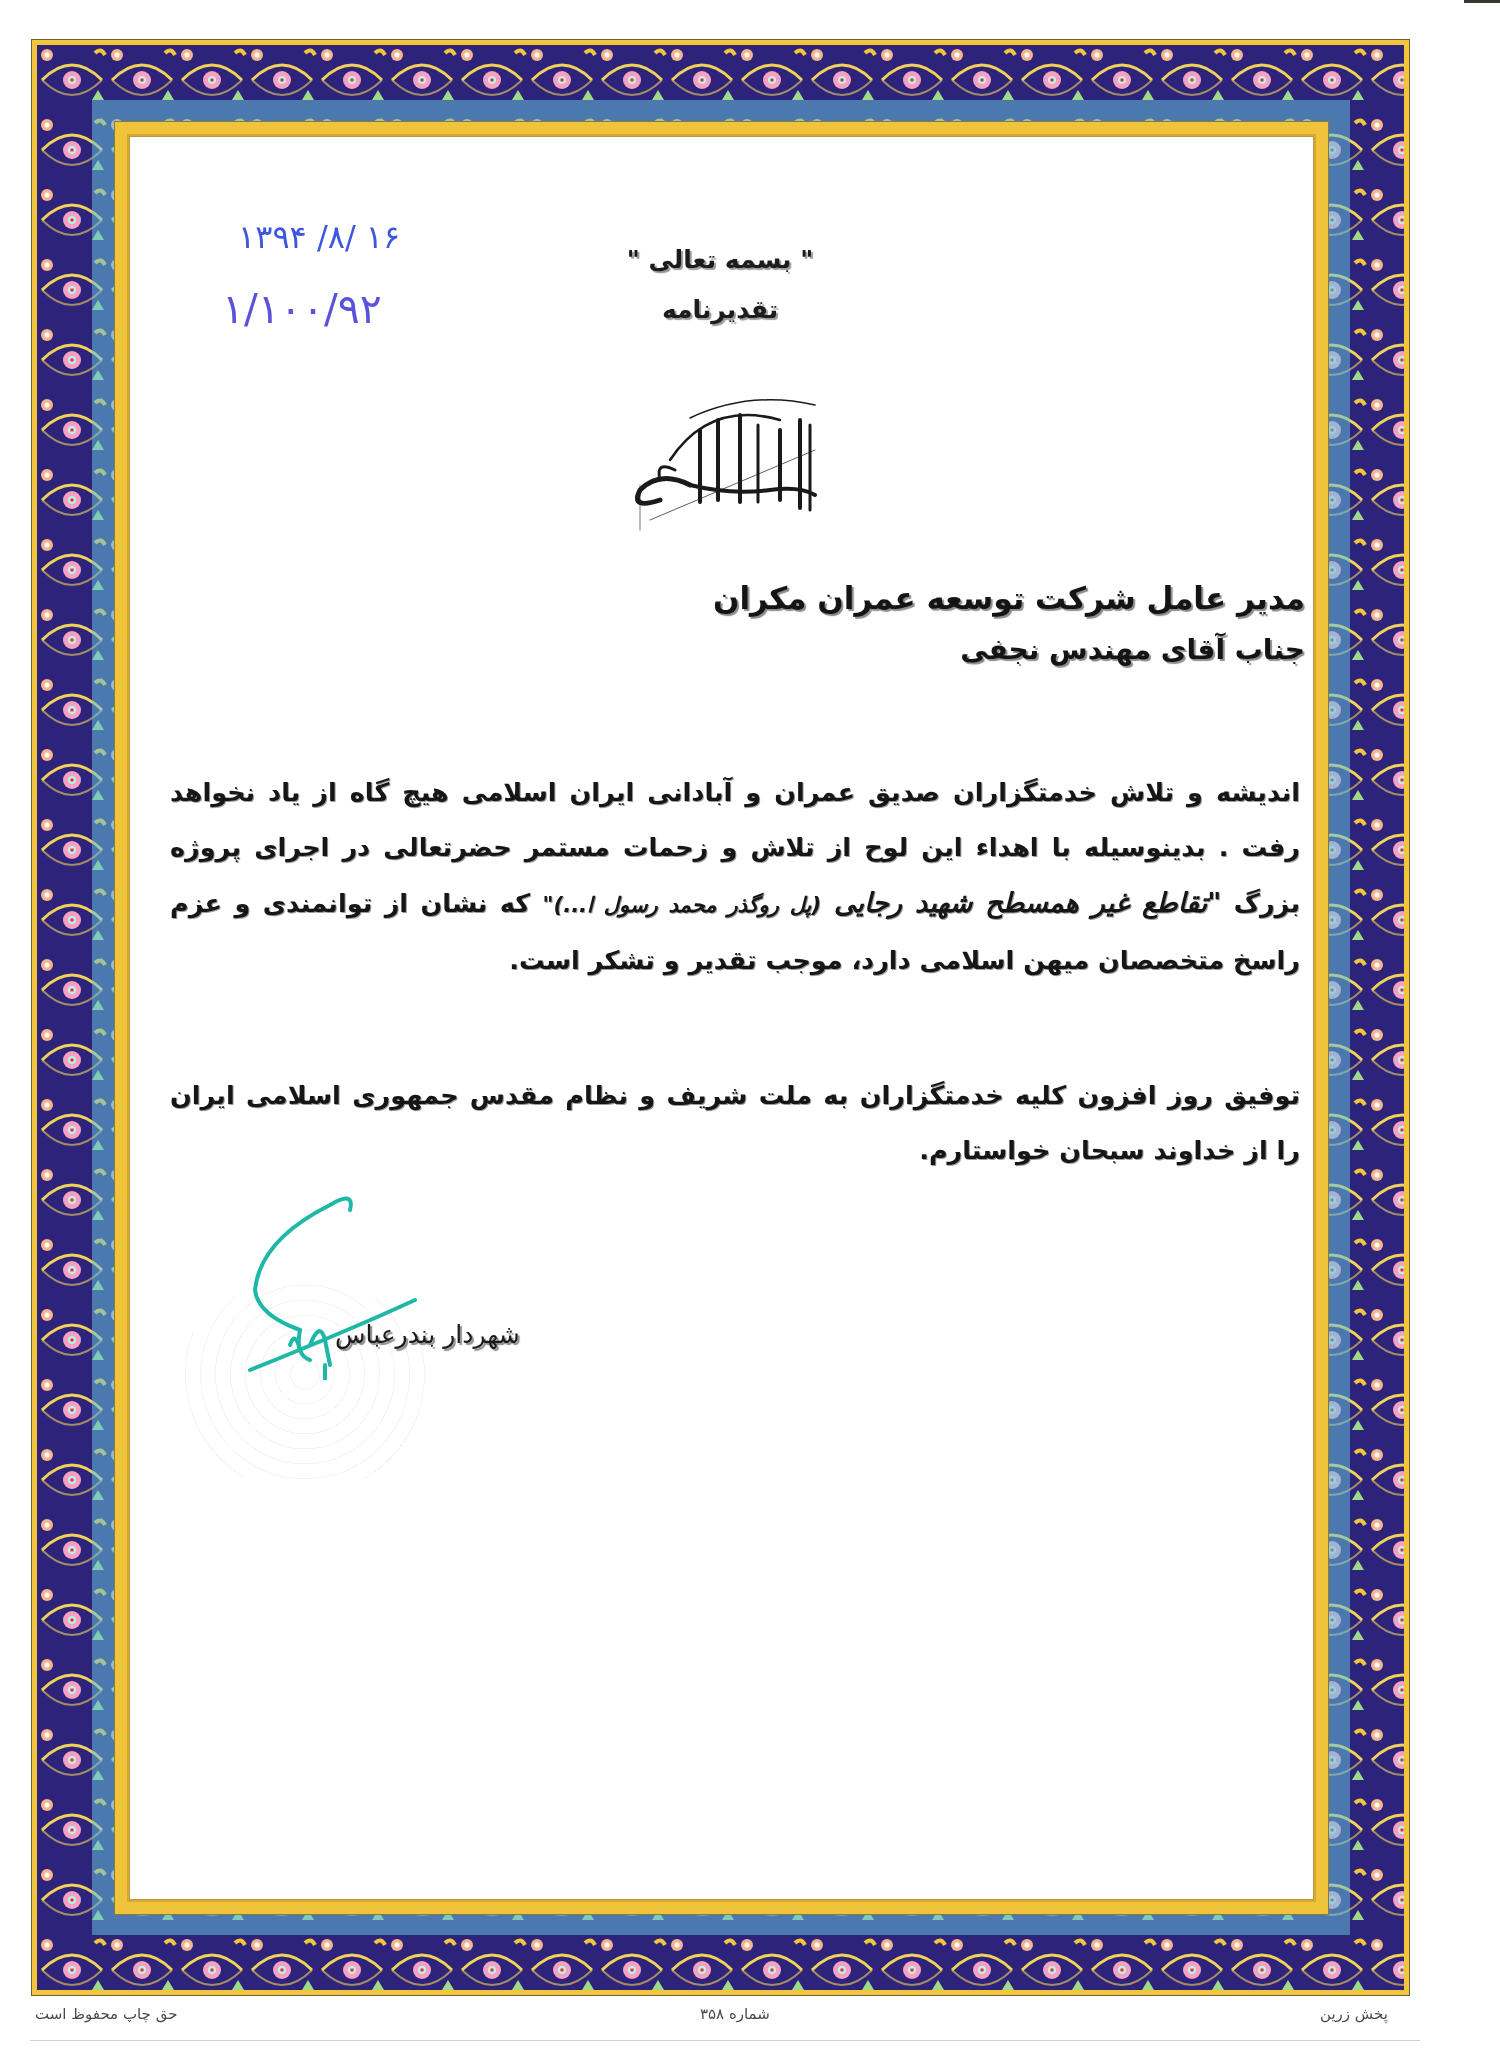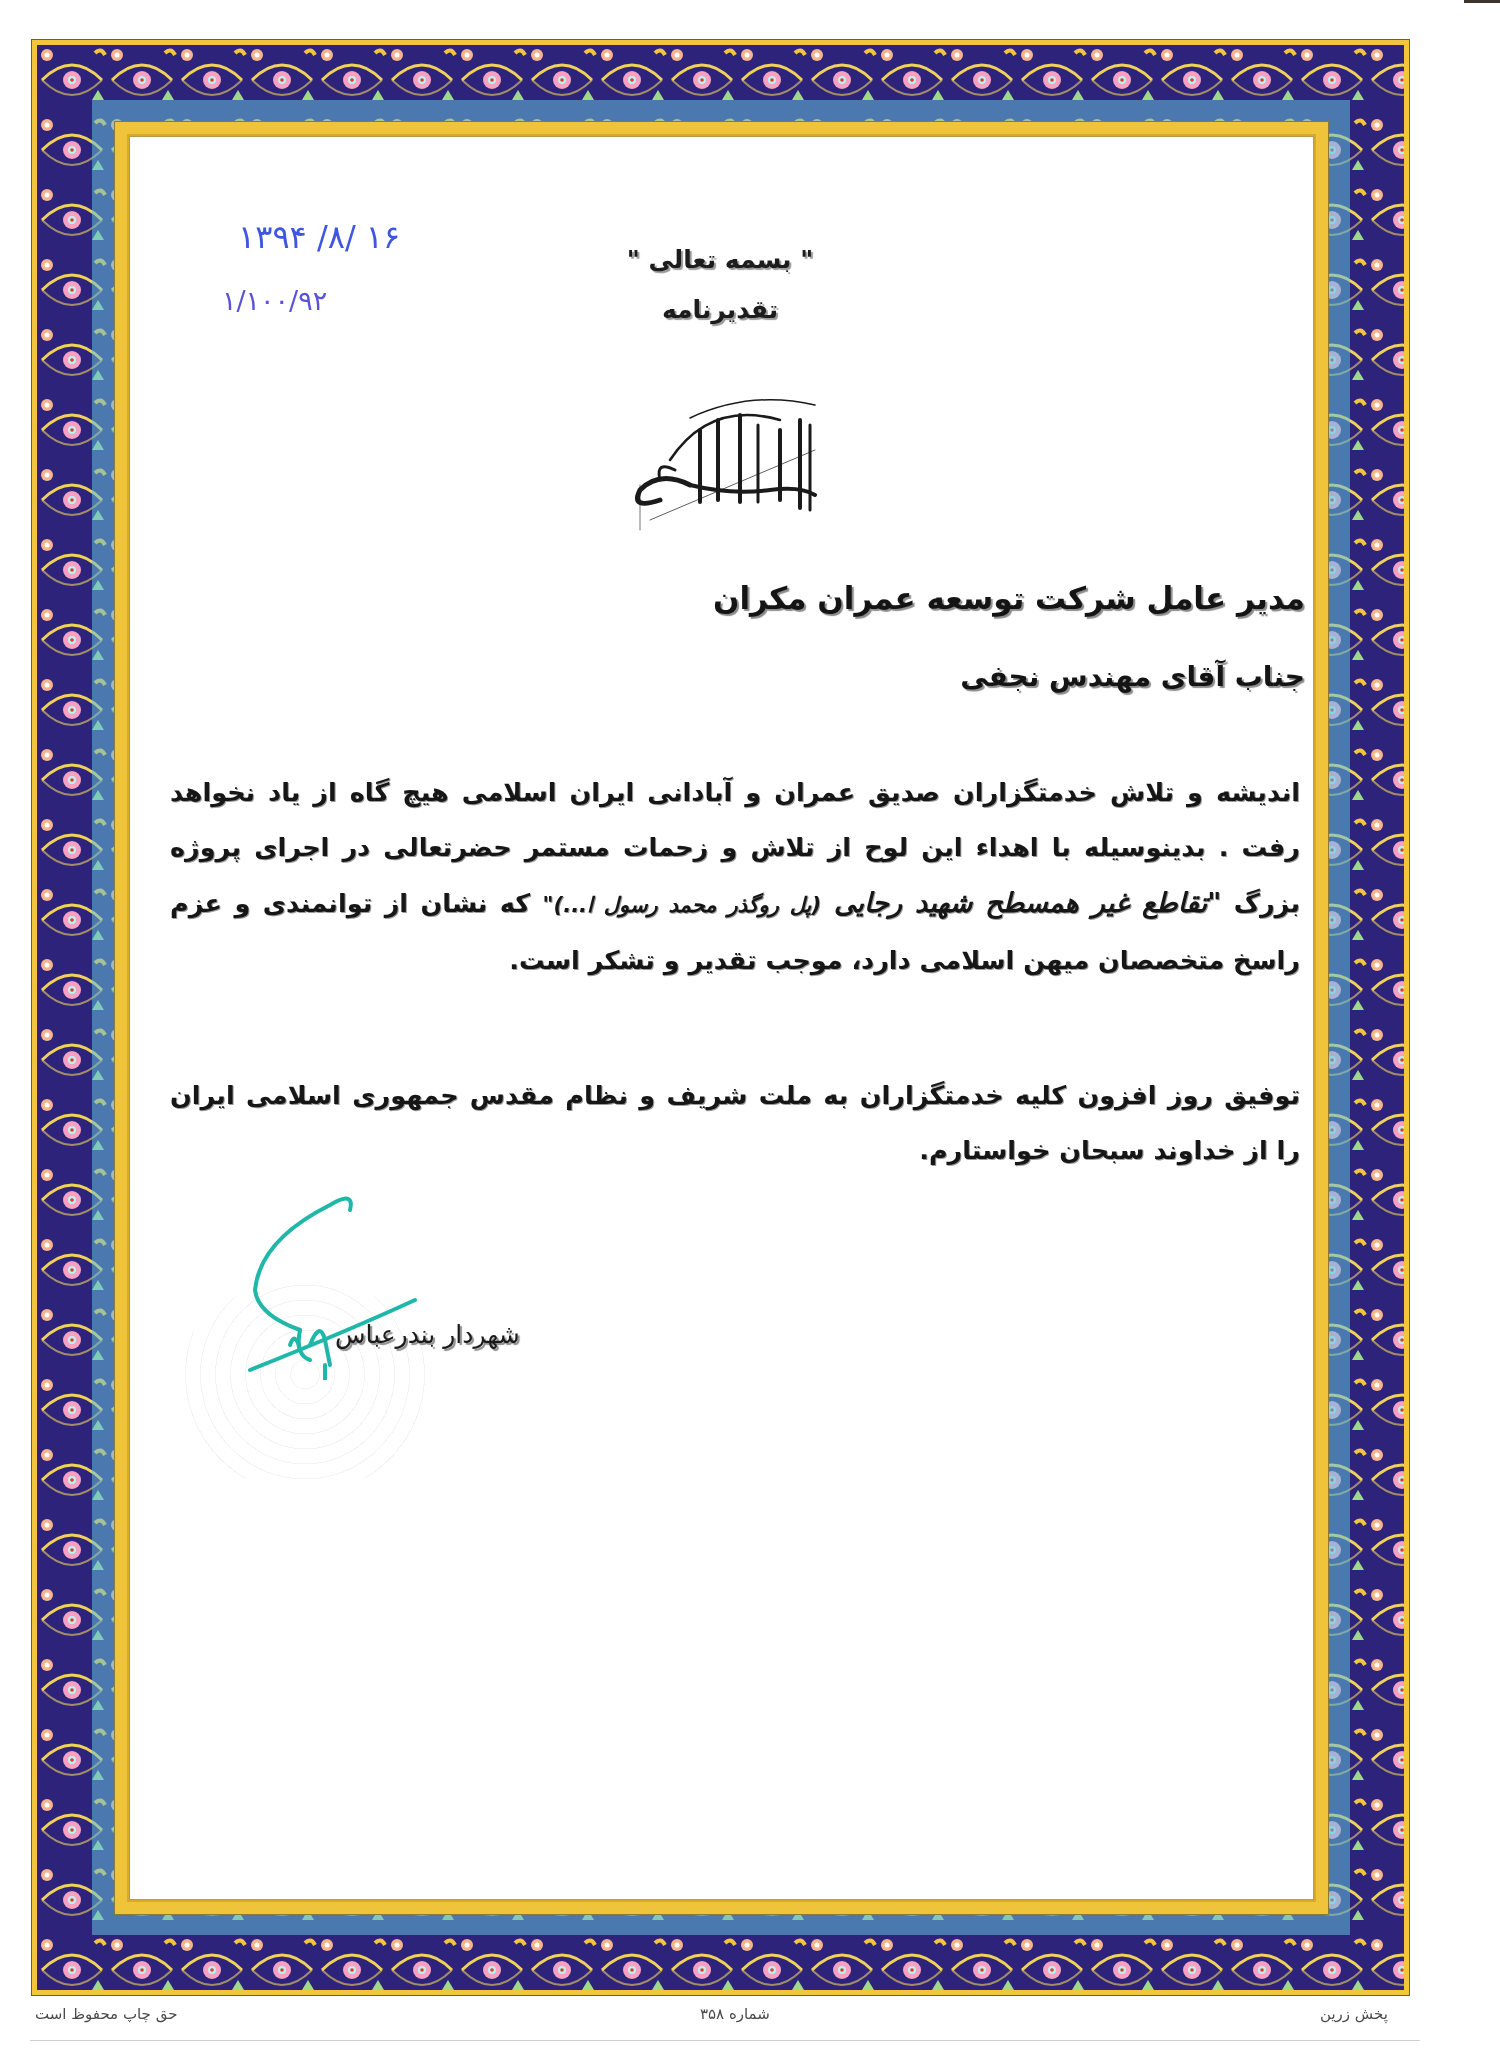--- a/index.html
+++ b/index.html
@@ -32,41 +32,41 @@
 
   
   .content { position: absolute; left: 0; top: 0; width: 1500px; height: 1550px; }
   .rtl { direction: rtl; unicode-bidi: embed; }
 
   .handwritten {
     position: absolute; color: #3f56e0; font-family: "DejaVu Sans", sans-serif;
     font-size: 32px; letter-spacing: 3px; direction: ltr;
   }
   .hw-date { left: 238px; top: 218px; }
-  .hw-number { left: 222px; top: 285px; color: #5a52d8; font-size: 27px; }
+  .hw-number { left: 222px; top: 285px; color: #5a52d8; font-size: 41px; }
 
   .basmala, .doc-title {
     position: absolute; left: 520px; width: 400px; text-align: center;
     font-weight: bold; font-size: 25px; color: #1c1c1c;
     text-shadow: 2px 2px 1px #9a9a9a;
   }
   .basmala { top: 245px; }
   .doc-title { top: 295px; }
 
   .calligraphy {
     position: absolute; left: 600px; top: 390px; width: 250px; height: 150px;
   }
   .calligraphy svg { width: 100%; height: 100%; }
 
   .recipient {
     position: absolute; right: 195px; text-align: right; font-weight: bold;
     font-size: 30px; color: #141414; text-shadow: 2px 2px 1px #8c8c8c;
   }
   .recipient-1 { top: 580px; font-size: 31px; }
-  .recipient-2 { top: 633px; font-size: 28px; margin-top: 27px; }
+  .recipient-2 { top: 633px; font-size: 28px; }
 
   .body-text {
     position: absolute; left: 170px; width: 1130px; text-align: justify;
     font-size: 25.5px; font-weight: bold; color: #161616; line-height: 55px;
     text-shadow: 1px 1px 0 #9a9a9a;
   }
   .para-1 { top: 765px; text-align-last: right; }
   .para-2 { top: 1068px; text-align-last: right; }
   .highlight { font-style: italic; font-size: 27px; }
   .highlight-sub { font-size: 21px; font-style: italic; }

